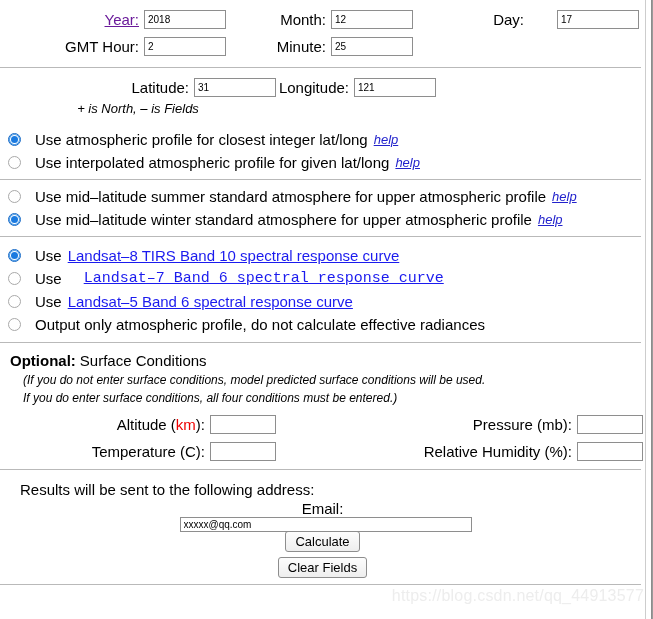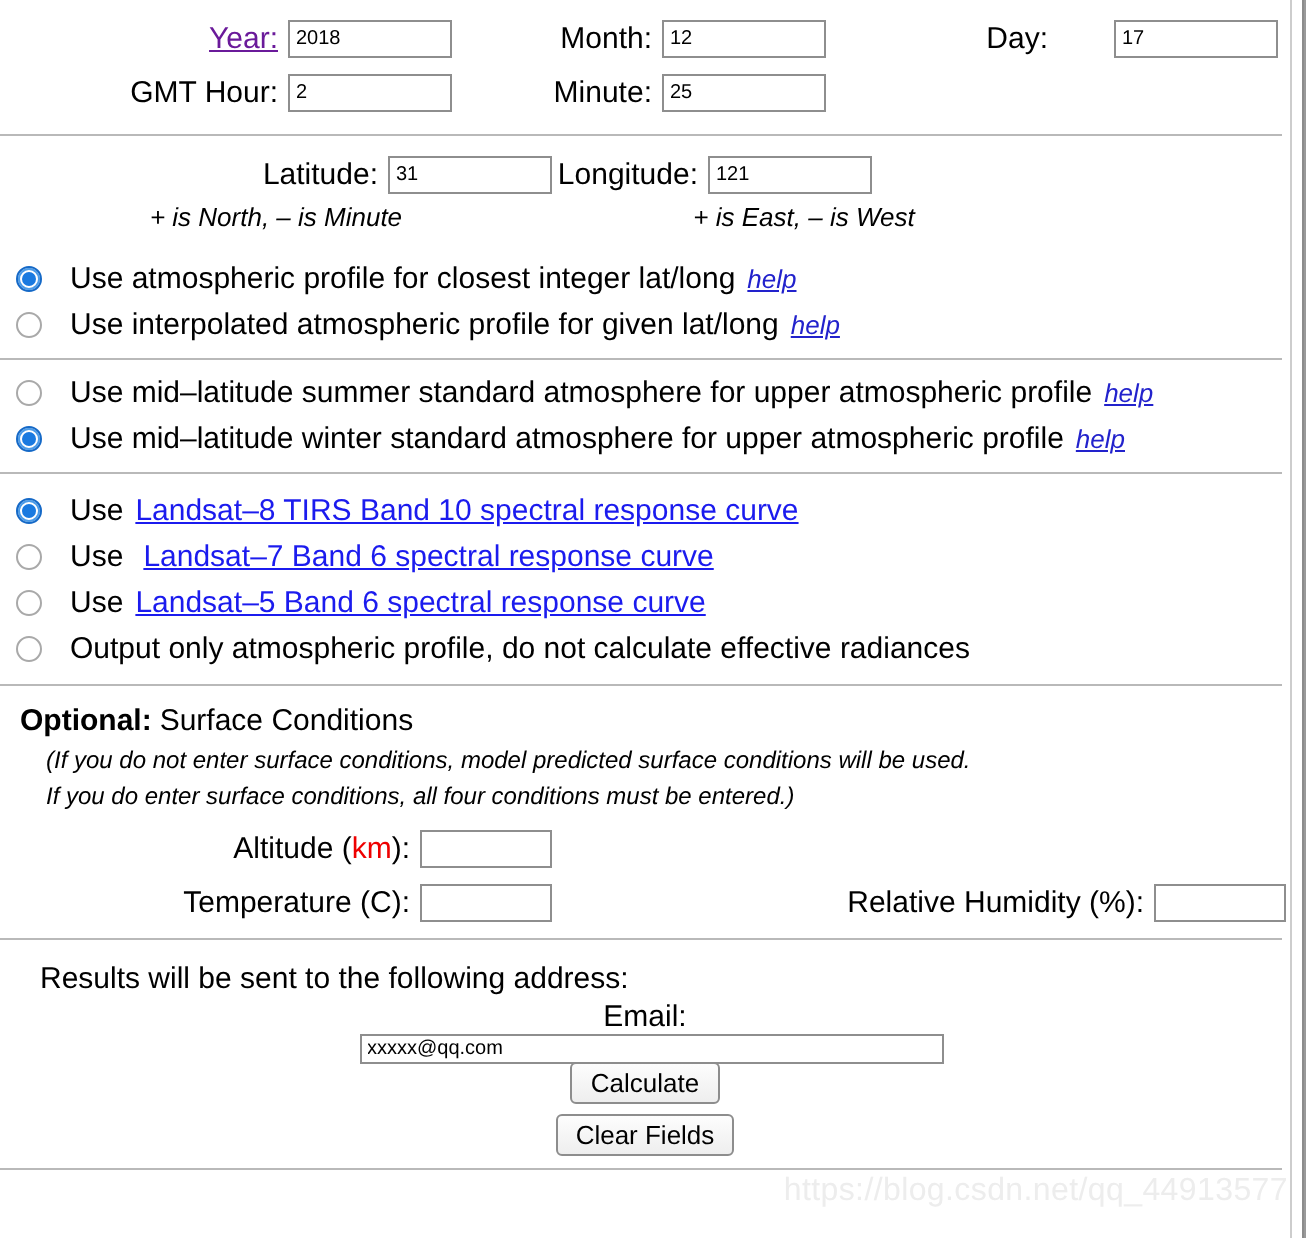--- a/index.html
+++ b/index.html
@@ -251,24 +251,21 @@
           <span class="lbl">Latitude:</span>
           <input class="txt small" type="text" value="31" style="">
         </div>
         <div class="cell" style="width:160px; justify-content:flex-end;">
           <span class="lbl">Longitude:</span>
           <input class="txt small" type="text" value="121" style="">
         </div>
       </div>
       <div class="hintrow">
         <div style="width:276px; text-align:center;">
-          <span class="hint">+ is North, – is Minute</span>
-        </div>
-        <div style="width:252px; text-align:center;">
-          <span class="hint">+ is East, – is West</span>
+          <span class="hint">+ is North, – is Fields</span>
         </div>
       </div>
     </div>
 
     <div class="radioblock">
       <div class="radiorow">
         <span class="radio on"></span>
         <span class="rlabel">Use atmospheric profile for closest integer lat/long</span>
         <a class="help" href="#">help</a>
       </div>
@@ -298,21 +295,21 @@
 
     <div class="radioblock" style="padding-top:7px; padding-bottom:6px;">
       <div class="radiorow">
         <span class="radio on"></span>
         <span class="rlabel">Use</span>
         <a class="band" href="#" style="margin-left:6px;">Landsat–8 TIRS Band 10 spectral response curve</a>
       </div>
       <div class="radiorow">
         <span class="radio"></span>
         <span class="rlabel">Use</span>
-        <a class="band" href="#" style="margin-left:10px;">Landsat–7 Band 6 spectral response curve</a>
+        <a class="band" href="#" style="margin-left:22px;font-family:Liberation Mono, monospace;">Landsat–7 Band 6 spectral response curve</a>
       </div>
       <div class="radiorow">
         <span class="radio"></span>
         <span class="rlabel">Use</span>
         <a class="band" href="#" style="margin-left:6px;">Landsat–5 Band 6 spectral response curve</a>
       </div>
       <div class="radiorow">
         <span class="radio"></span>
         <span class="rlabel">Output only atmospheric profile, do not calculate effective radiances</span>
       </div>
@@ -324,20 +321,24 @@
       <div class="opttitle">
         <b>Optional:</b>
           <span>Surface Conditions</span>
       </div>
       <div class="optnote">(If you do not enter surface conditions, model predicted surface conditions will be used.</div>
       <div class="optnote">If you do enter surface conditions, all four conditions must be entered.)</div>
 
       <div class="optrow" style="margin-top:4px;">
         <div class="cell" style="width:276px; justify-content:flex-end;">
           <span class="lbl" style="margin-right:5px;"><span>Altitude (</span><span class="red">km</span><span>):</span></span>
+          <input class="txt blank" type="text" value="" style="">
+        </div>
+        <div class="cell" style="width:367px; justify-content:flex-end;">
+          <span class="lbl" style="margin-right:5px;">Pressure (mb):</span>
           <input class="txt blank" type="text" value="" style="">
         </div>
       </div>
 
       <div class="optrow">
         <div class="cell" style="width:276px; justify-content:flex-end;">
           <span class="lbl" style="margin-right:5px;">Temperature (C):</span>
           <input class="txt blank" type="text" value="" style="">
         </div>
         <div class="cell" style="width:367px; justify-content:flex-end;">

